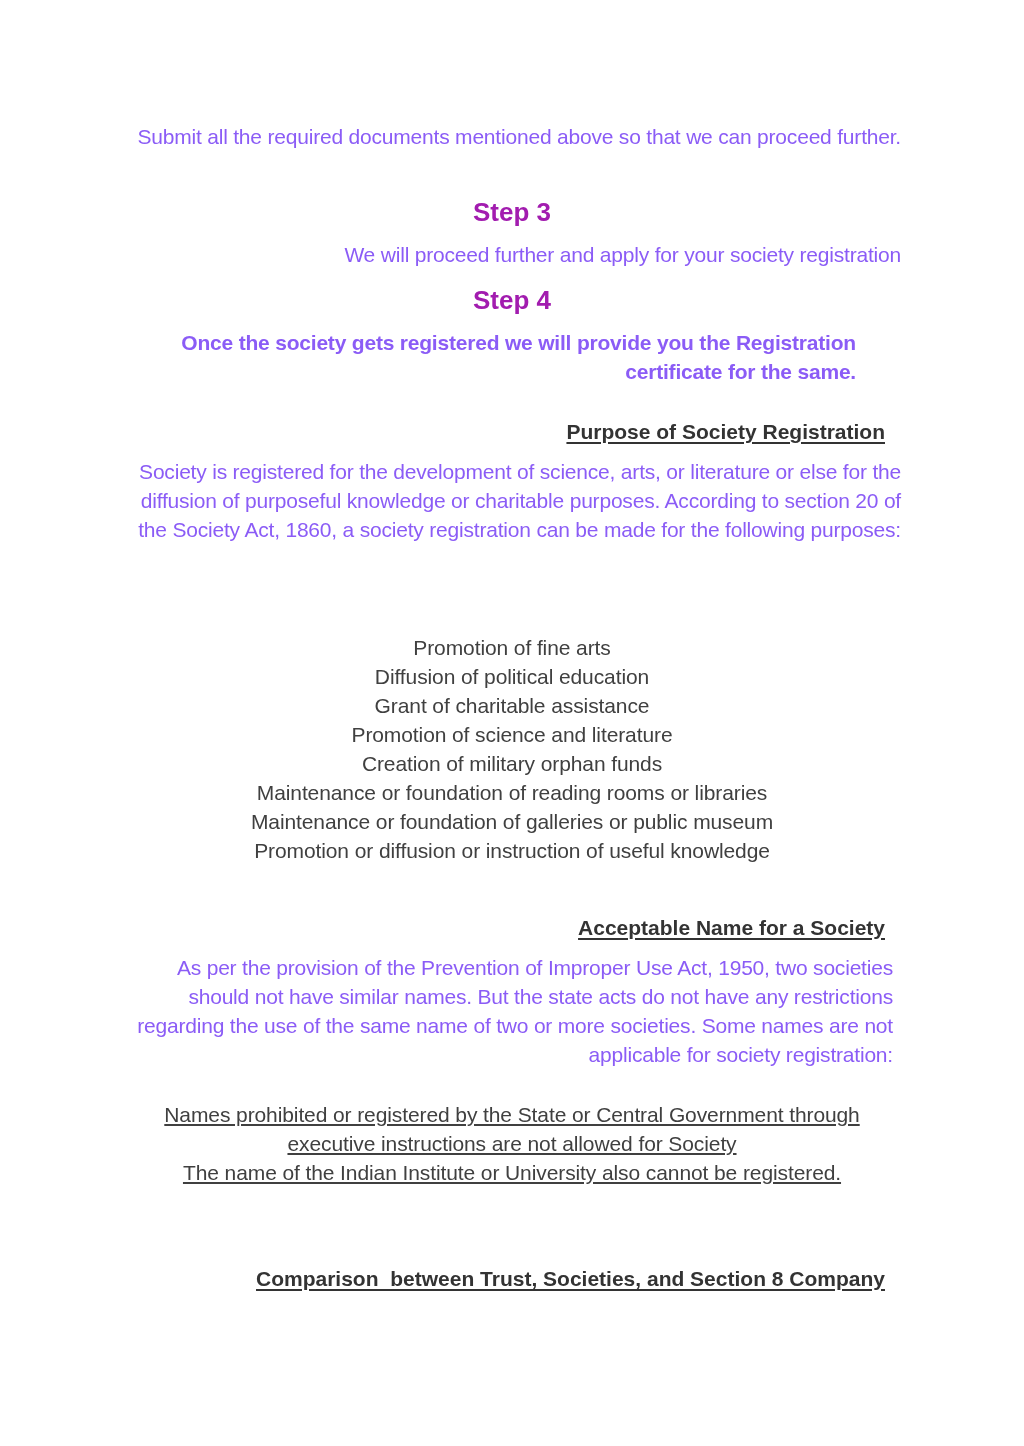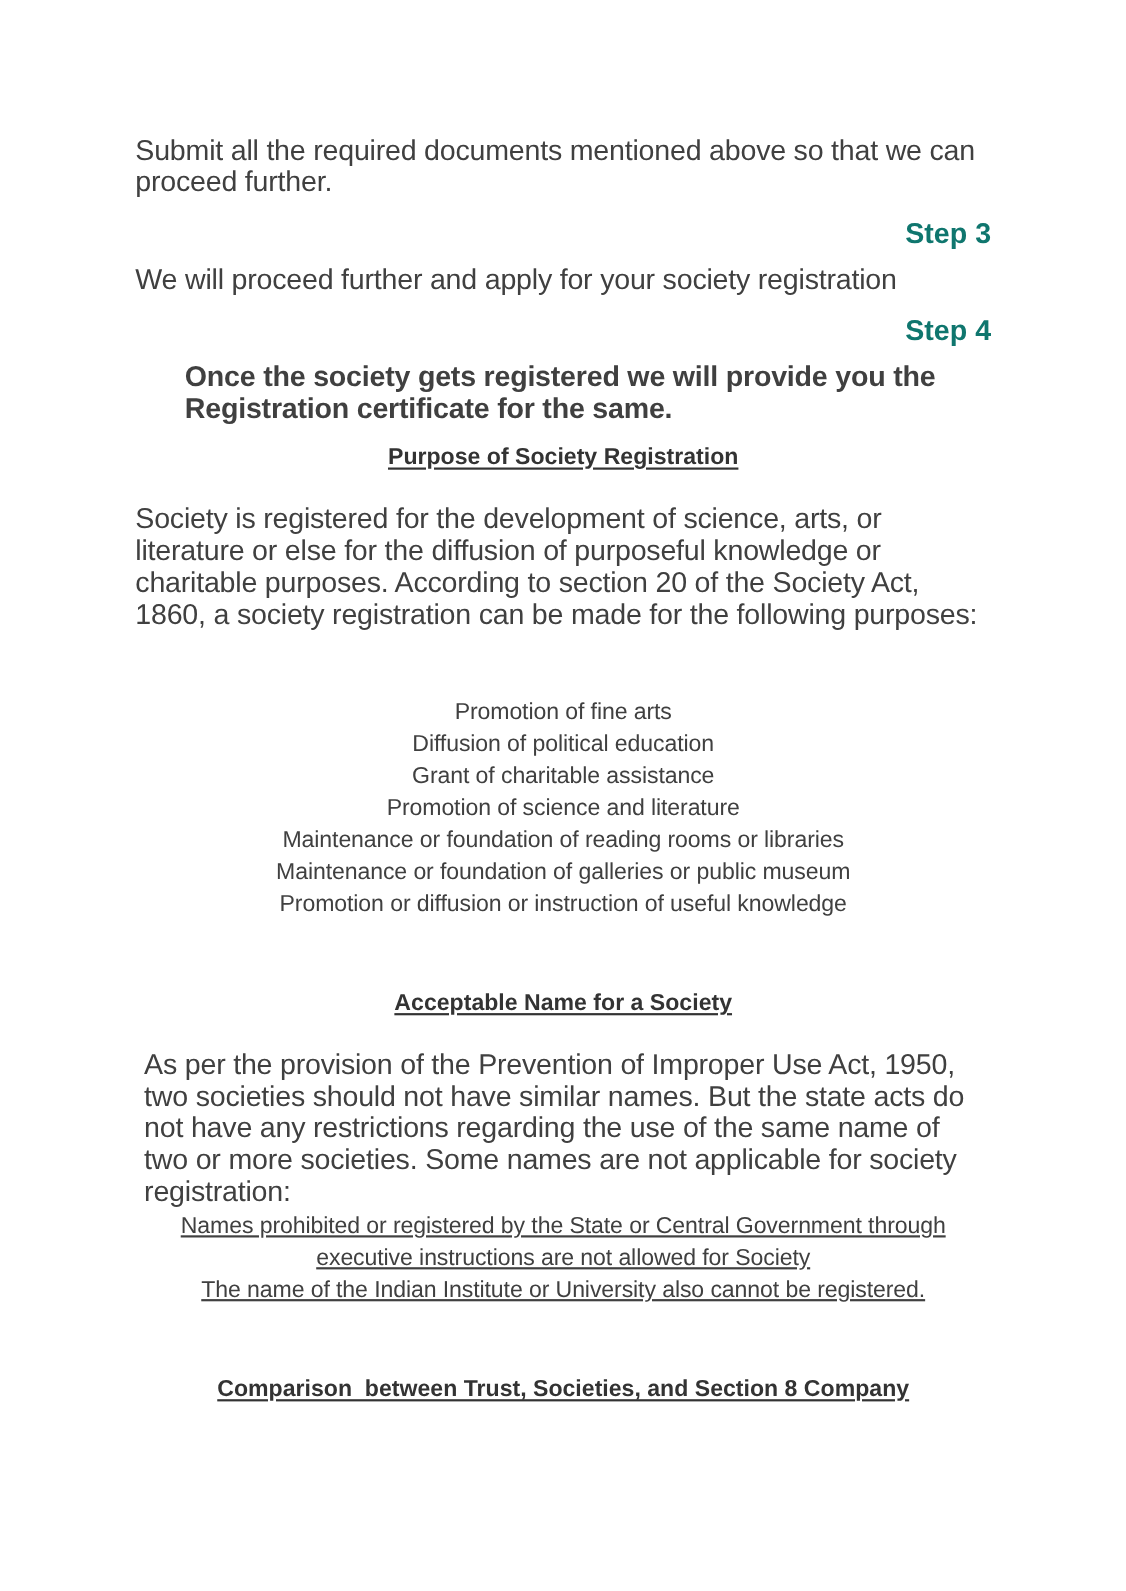--- a/index.html
+++ b/index.html
@@ -11,43 +11,43 @@
       font-family: "Liberation Sans", "DejaVu Sans", sans-serif;
       color: #222222;
     }
     .page {
       position: absolute;
       left: 123px;
       width: 778px;
       top: 0;
     }
     .center-p {
-      text-align: left;
-      font-size: 26px;
+      text-align: right;
+      font-size: 21px;
       line-height: 29px;
       margin: 0;
-      color: #404040;
+      color: #8b5cf6;
       letter-spacing: -0.2px;
     }
     .step-heading {
-      text-align: right;
+      text-align: center;
       font-size: 26px;
       font-weight: bold;
-      color: #0f766e;
+      color: #a21caf;
       margin: 0;
       line-height: 34px;
     }
     .section-heading {
-      text-align: center;
+      text-align: right;
       font-size: 21px;
       font-weight: bold;
       color: #333333;
       text-decoration: underline;
       text-underline-offset: 3px;
-      margin: 0;
+      margin: 16px;
       line-height: 29px;
     }
     .plain-list {
       list-style: none;
       margin: 0;
       padding: 0;
       font-size: 21px;
       line-height: 29px;
       color: #404040;
       letter-spacing: -0.1px;
@@ -70,20 +70,21 @@
 
   <h3 class="section-heading abs" style="top:401px;">Purpose of Society Registration</h3>
 
   <p class="center-p abs" style="top:457px;">Society is registered for the development of science, arts, or literature or else for the diffusion of purposeful knowledge or charitable purposes. According to section 20 of the Society Act, 1860, a society registration can be made for the following purposes:</p>
 
   <ul class="plain-list abs" style="top:633px;">
     <li>Promotion of fine arts</li>
     <li>Diffusion of political education</li>
     <li>Grant of charitable assistance</li>
     <li>Promotion of science and literature</li>
+    <li>Creation of military orphan funds</li>
     <li>Maintenance or foundation of reading rooms or libraries</li>
     <li>Maintenance or foundation of galleries or public museum</li>
     <li>Promotion or diffusion or instruction of useful knowledge</li>
   </ul>
 
   <h3 class="section-heading abs" style="top:897px;">Acceptable Name for a Society</h3>
 
   <p class="center-p abs" style="top:953px; padding:0 8px;">As per the provision of the Prevention of Improper Use Act, 1950, two societies should not have similar names. But the state acts do not have any restrictions regarding the use of the same name of two or more societies. Some names are not applicable for society registration:</p>
 
   <ul class="plain-list abs" style="top:1100px;text-decoration:underline;">

